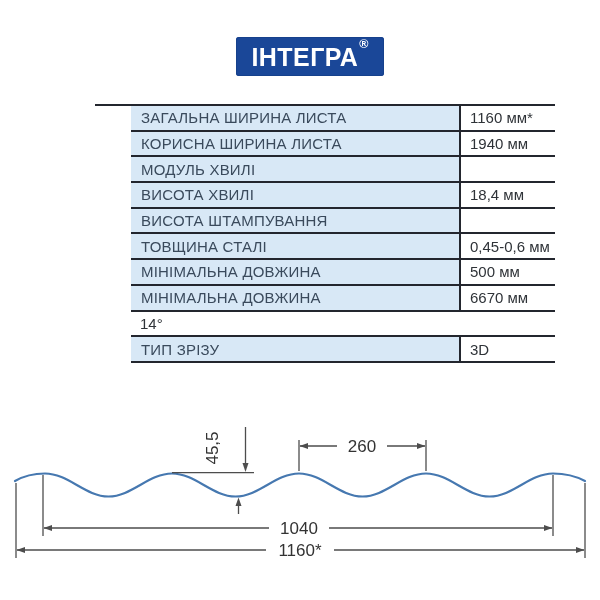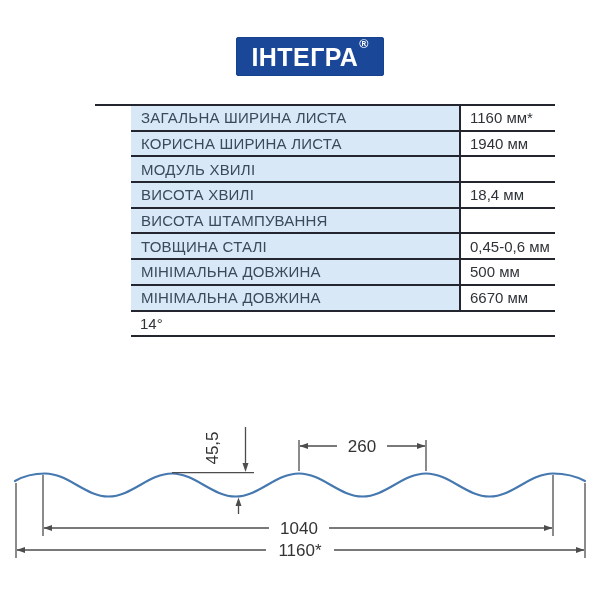--- a/index.html
+++ b/index.html
@@ -119,20 +119,24 @@
       <div class="spec-label">МІНІМАЛЬНА ДОВЖИНА</div>
       <div class="spec-value">500 мм</div>
     </div>
     <div class="spec-row">
       <div class="spec-label">МІНІМАЛЬНА ДОВЖИНА</div>
       <div class="spec-value">6670 мм</div>
     </div>
     <div class="spec-row">
       <div class="spec-value">14°</div>
     </div>
+    <div class="spec-row">
+      <div class="spec-label">ТИП ЗРІЗУ</div>
+      <div class="spec-value">3D</div>
+    </div>
   </div>
 
   <svg class="diagram" viewBox="0 420 600 170" width="600" height="170">
 
     <path d="M 15 481
          Q 28 473.5 45 473.5
          C 68.1 473.5 85.4 496.5 108.5 496.5
          C 131.6 496.5 148.9 473.5 172 473.5
          C 195.1 473.5 212.4 496.5 235.5 496.5
          C 258.6 496.5 275.9 473.5 299 473.5

